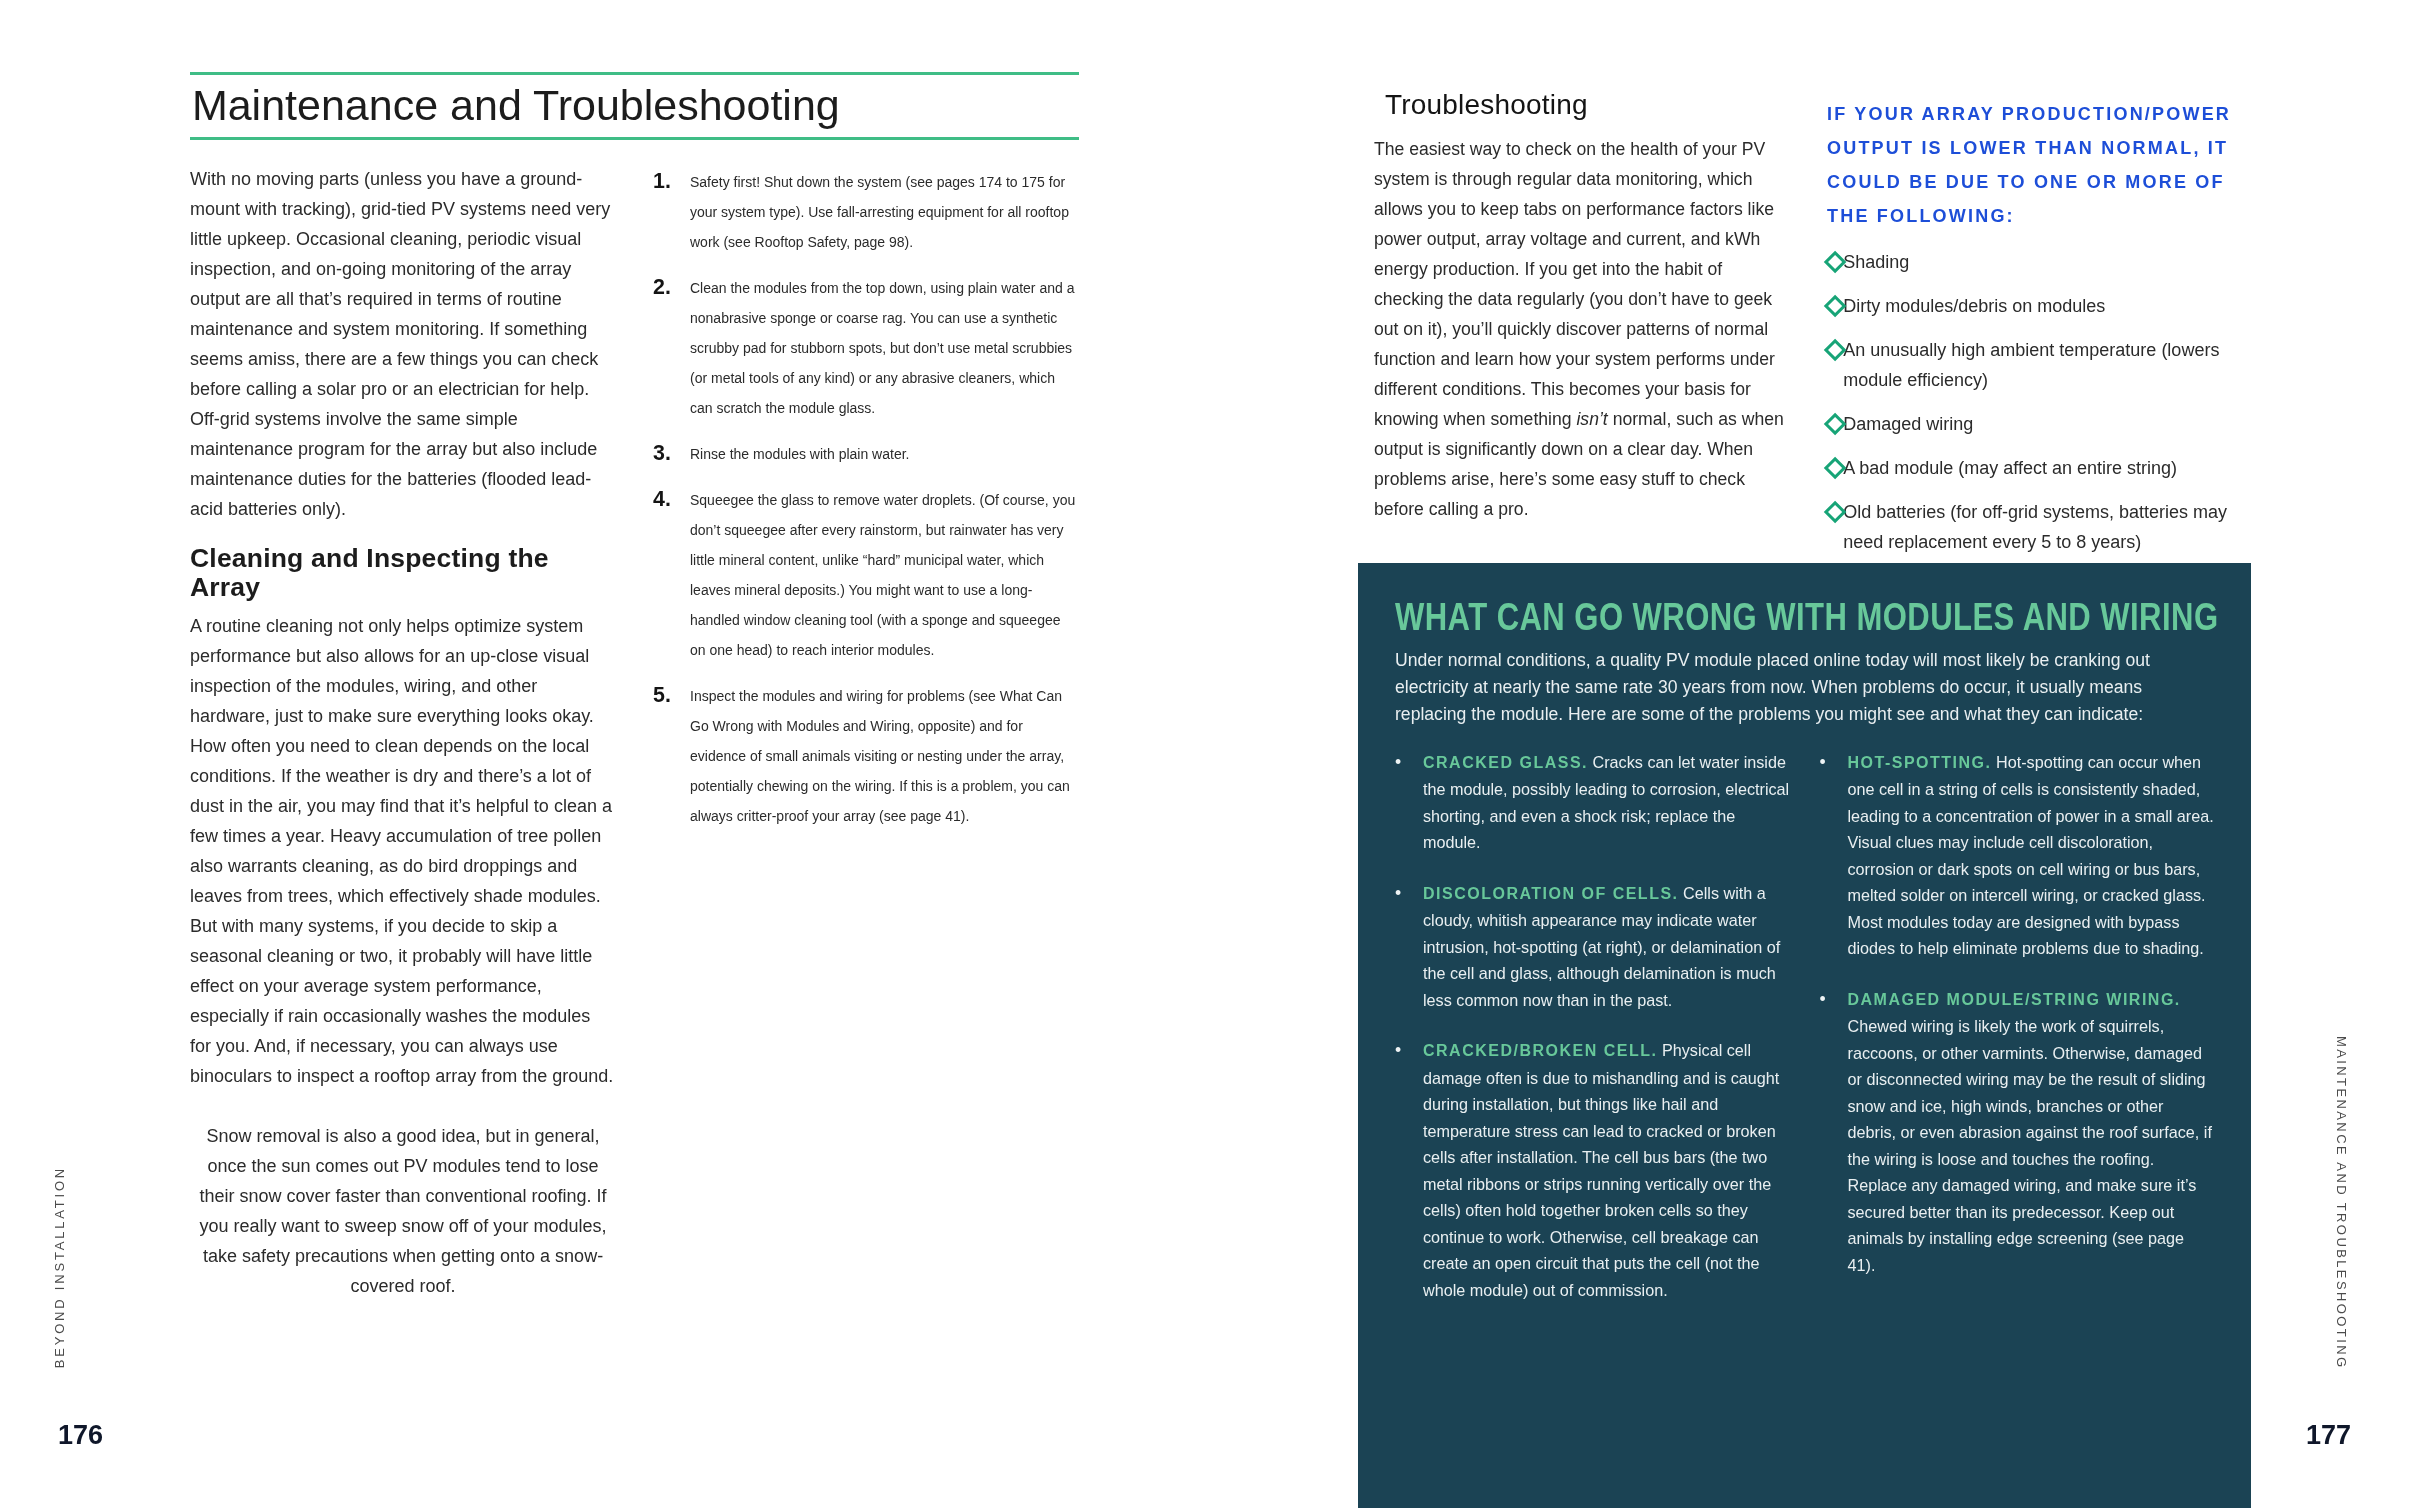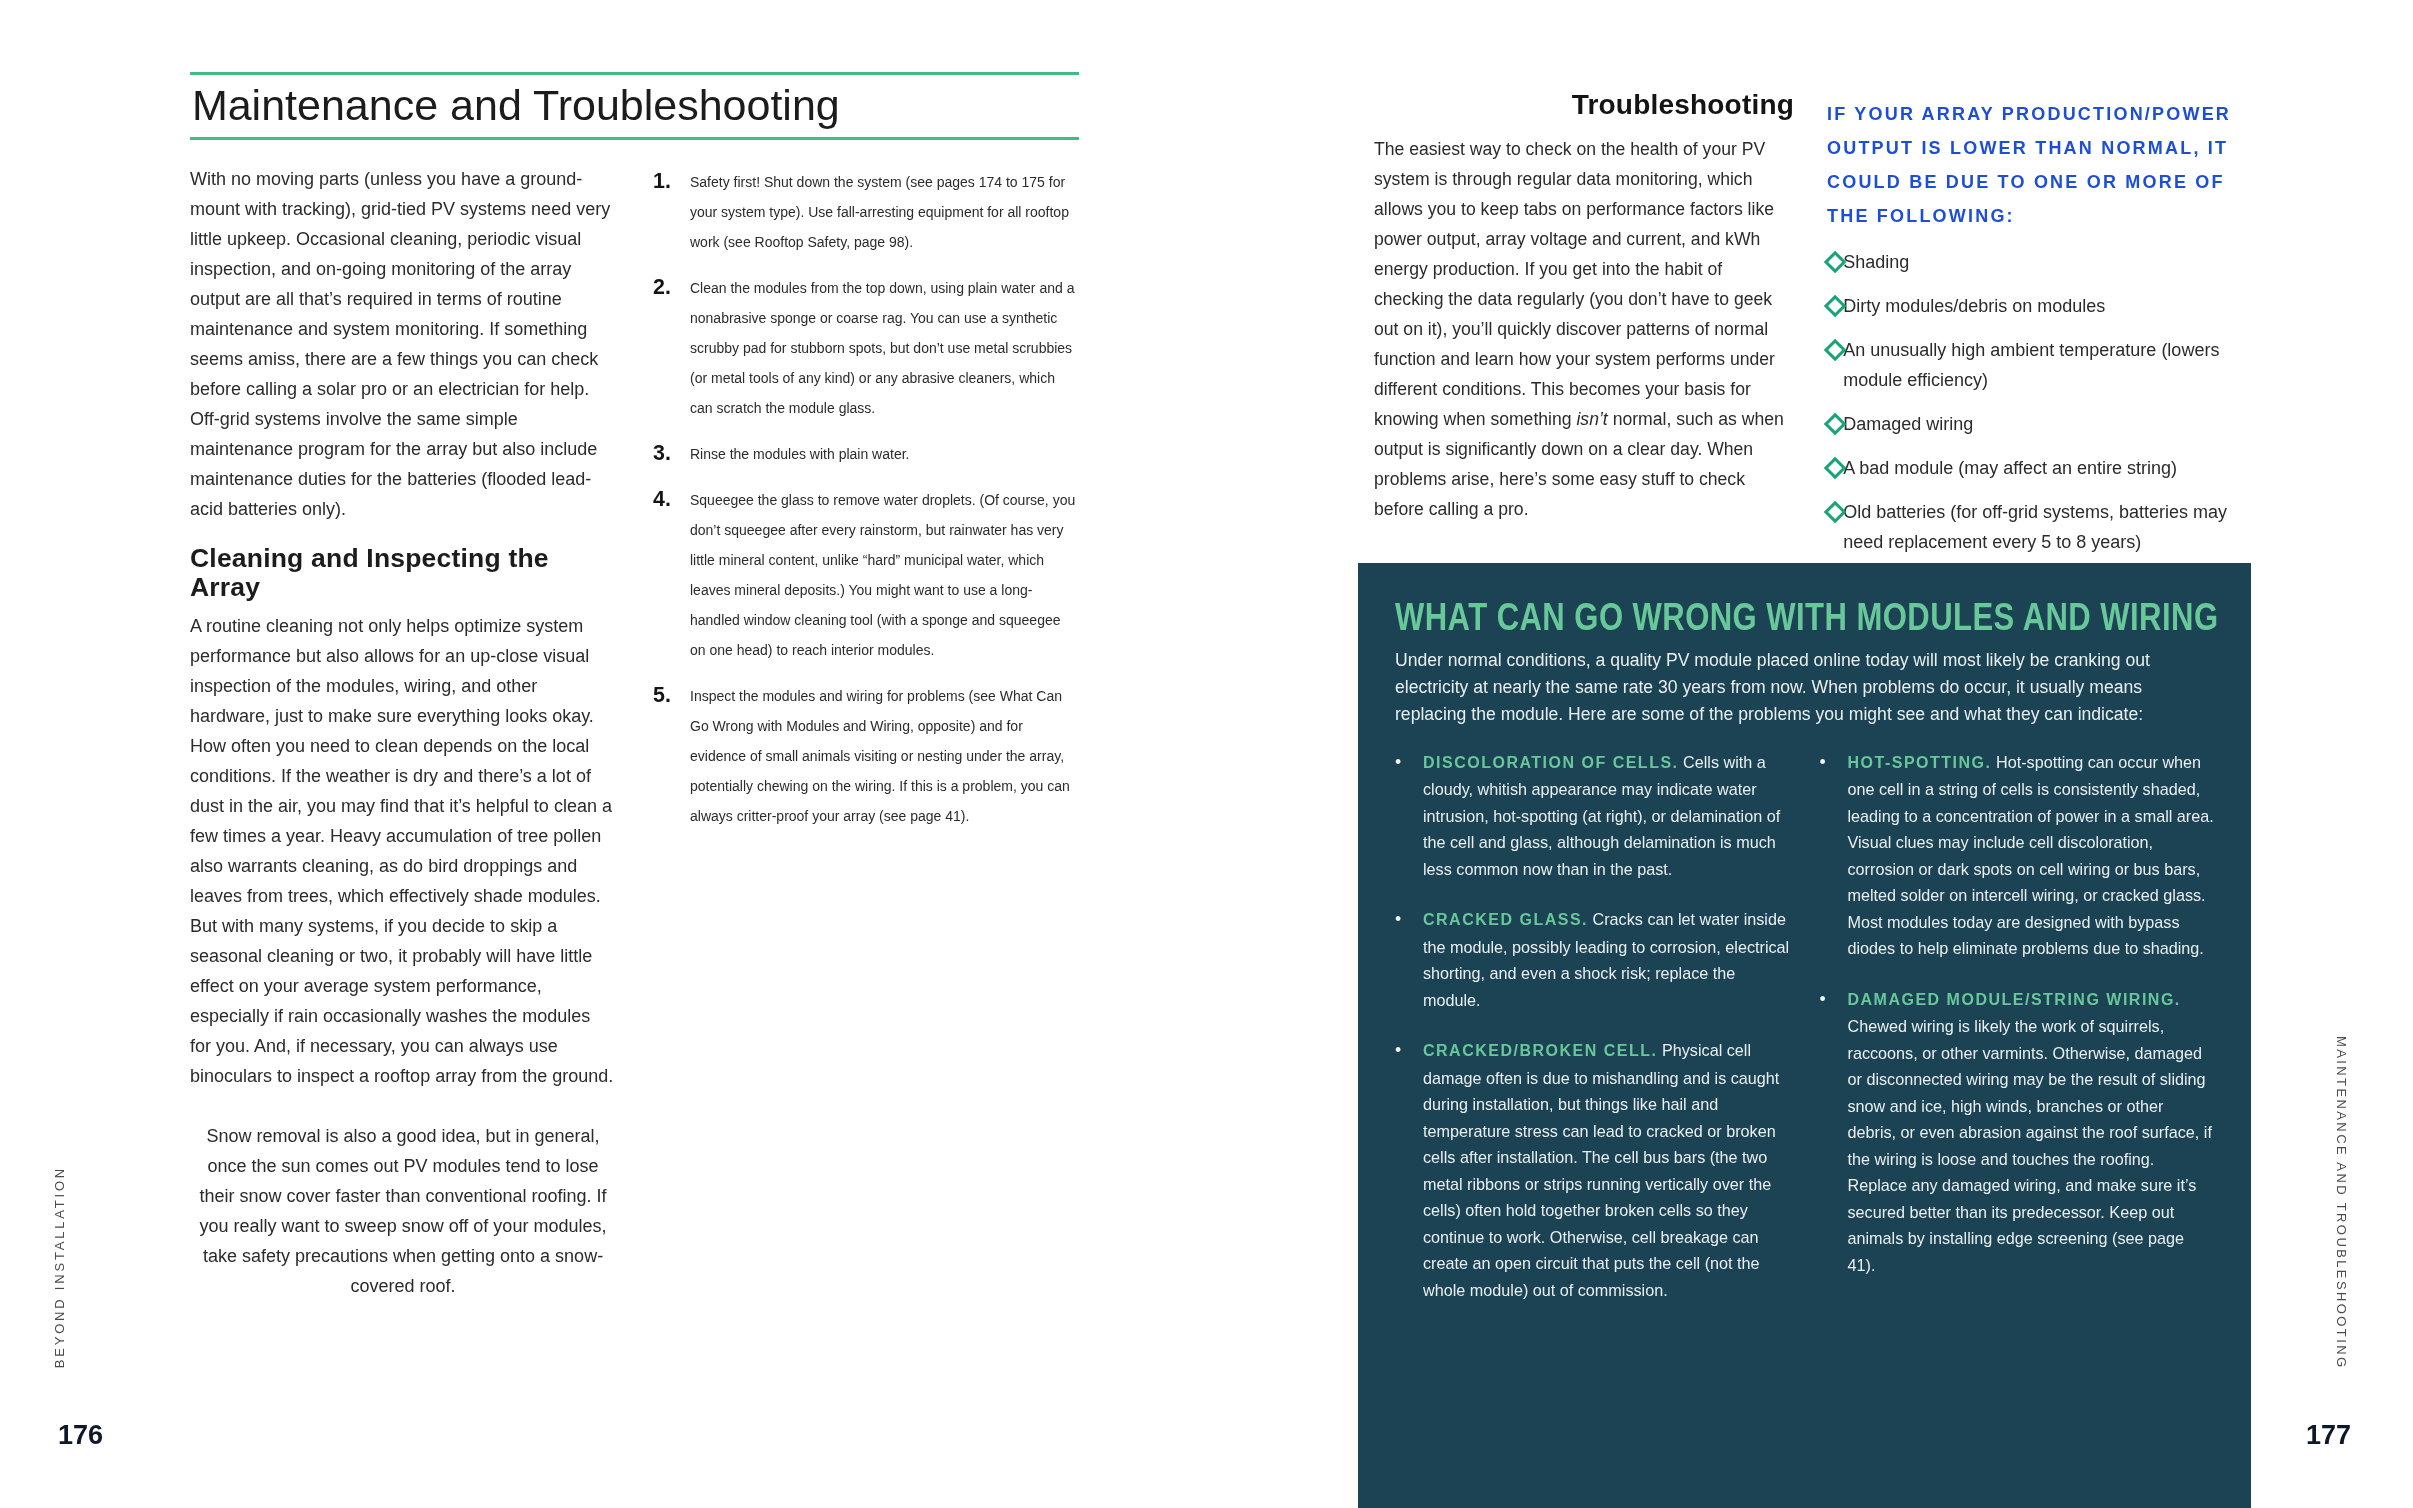--- a/index.html
+++ b/index.html
@@ -26,21 +26,21 @@
     margin:20.4px 0 8.4px 0;letter-spacing:0.2px;
   }
   .steps{list-style:none;margin:3.7px 0 0 0;padding:0;}
   .steps li{display:flex;margin-bottom:16px;}
   .step-num{
     flex:0 0 37px;font-weight:700;font-size:21.4px;line-height:28px;color:#141414;
   }
   .step-text{flex:1;font-size:14px;line-height:30px;color:#2b2b2b;}
   
   .troubleshooting{position:absolute;left:1374px;top:89px;width:420px;}
-  .ts-heading{font-size:28px;font-weight:700;color:#141414;margin:0 0 13px 11px;letter-spacing:0.2px;text-align:right;}
+  .ts-heading{font-size:28px;font-weight:400;color:#141414;margin:0 0 13px 11px;letter-spacing:0.2px;}
   .ts-para{font-size:17.6px;line-height:30px;}
   .it{font-style:italic;}
   .checklist{position:absolute;left:1827px;top:97px;width:438px;}
   .check-header{
     font-size:18px;font-weight:700;letter-spacing:2.2px;line-height:34px;
     color:#1d4ed8;margin:0 0 11px 0;
   }
   .check-list{list-style:none;margin:0;padding:0;}
   .check-list li{display:flex;gap:0;margin-top:14px;}
   .diamond{
@@ -159,25 +159,25 @@
   </ul>
 </div>
 
 <div class="wrong-box">
   <h2 class="box-title">WHAT CAN GO WRONG WITH MODULES AND WIRING</h2>
   <p class="box-intro">Under normal conditions, a quality PV module placed online today will most likely be cranking out electricity at nearly the same rate 30 years from now. When problems do occur, it usually means replacing the module. Here are some of the problems you might see and what they can indicate:</p>
   <div class="box-cols">
     <div class="box-col">
       <div class="box-entry">
         <span class="box-bullet"></span>
-        <p class="box-entry-text"><span class="lead">DISCOLORATION OF CELLS.</span><span> Cells with a cloudy, whitish appearance may indicate water intrusion, hot-spotting (at right), or delamination of the cell and glass, although delamination is much less common now than in the past.</span></p>
+        <p class="box-entry-text"><span class="lead">CRACKED GLASS.</span><span> Cracks can let water inside the module, possibly leading to corrosion, electrical shorting, and even a shock risk; replace the module.</span></p>
       </div>
       <div class="box-entry">
         <span class="box-bullet"></span>
-        <p class="box-entry-text"><span class="lead">CRACKED GLASS.</span><span> Cracks can let water inside the module, possibly leading to corrosion, electrical shorting, and even a shock risk; replace the module.</span></p>
+        <p class="box-entry-text"><span class="lead">DISCOLORATION OF CELLS.</span><span> Cells with a cloudy, whitish appearance may indicate water intrusion, hot-spotting (at right), or delamination of the cell and glass, although delamination is much less common now than in the past.</span></p>
       </div>
       <div class="box-entry">
         <span class="box-bullet"></span>
         <p class="box-entry-text"><span class="lead">CRACKED/BROKEN CELL.</span><span> Physical cell damage often is due to mishandling and is caught during installation, but things like hail and temperature stress can lead to cracked or broken cells after installation. The cell bus bars (the two metal ribbons or strips running vertically over the cells) often hold together broken cells so they continue to work. Otherwise, cell breakage can create an open circuit that puts the cell (not the whole module) out of commission.</span></p>
       </div>
     </div>
     <div class="box-col">
       <div class="box-entry">
         <span class="box-bullet"></span>
         <p class="box-entry-text"><span class="lead">HOT-SPOTTING.</span><span> Hot-spotting can occur when one cell in a string of cells is consistently shaded, leading to a concentration of power in a small area. Visual clues may include cell discoloration, corrosion or dark spots on cell wiring or bus bars, melted solder on intercell wiring, or cracked glass. Most modules today are designed with bypass diodes to help eliminate problems due to shading.</span></p>

